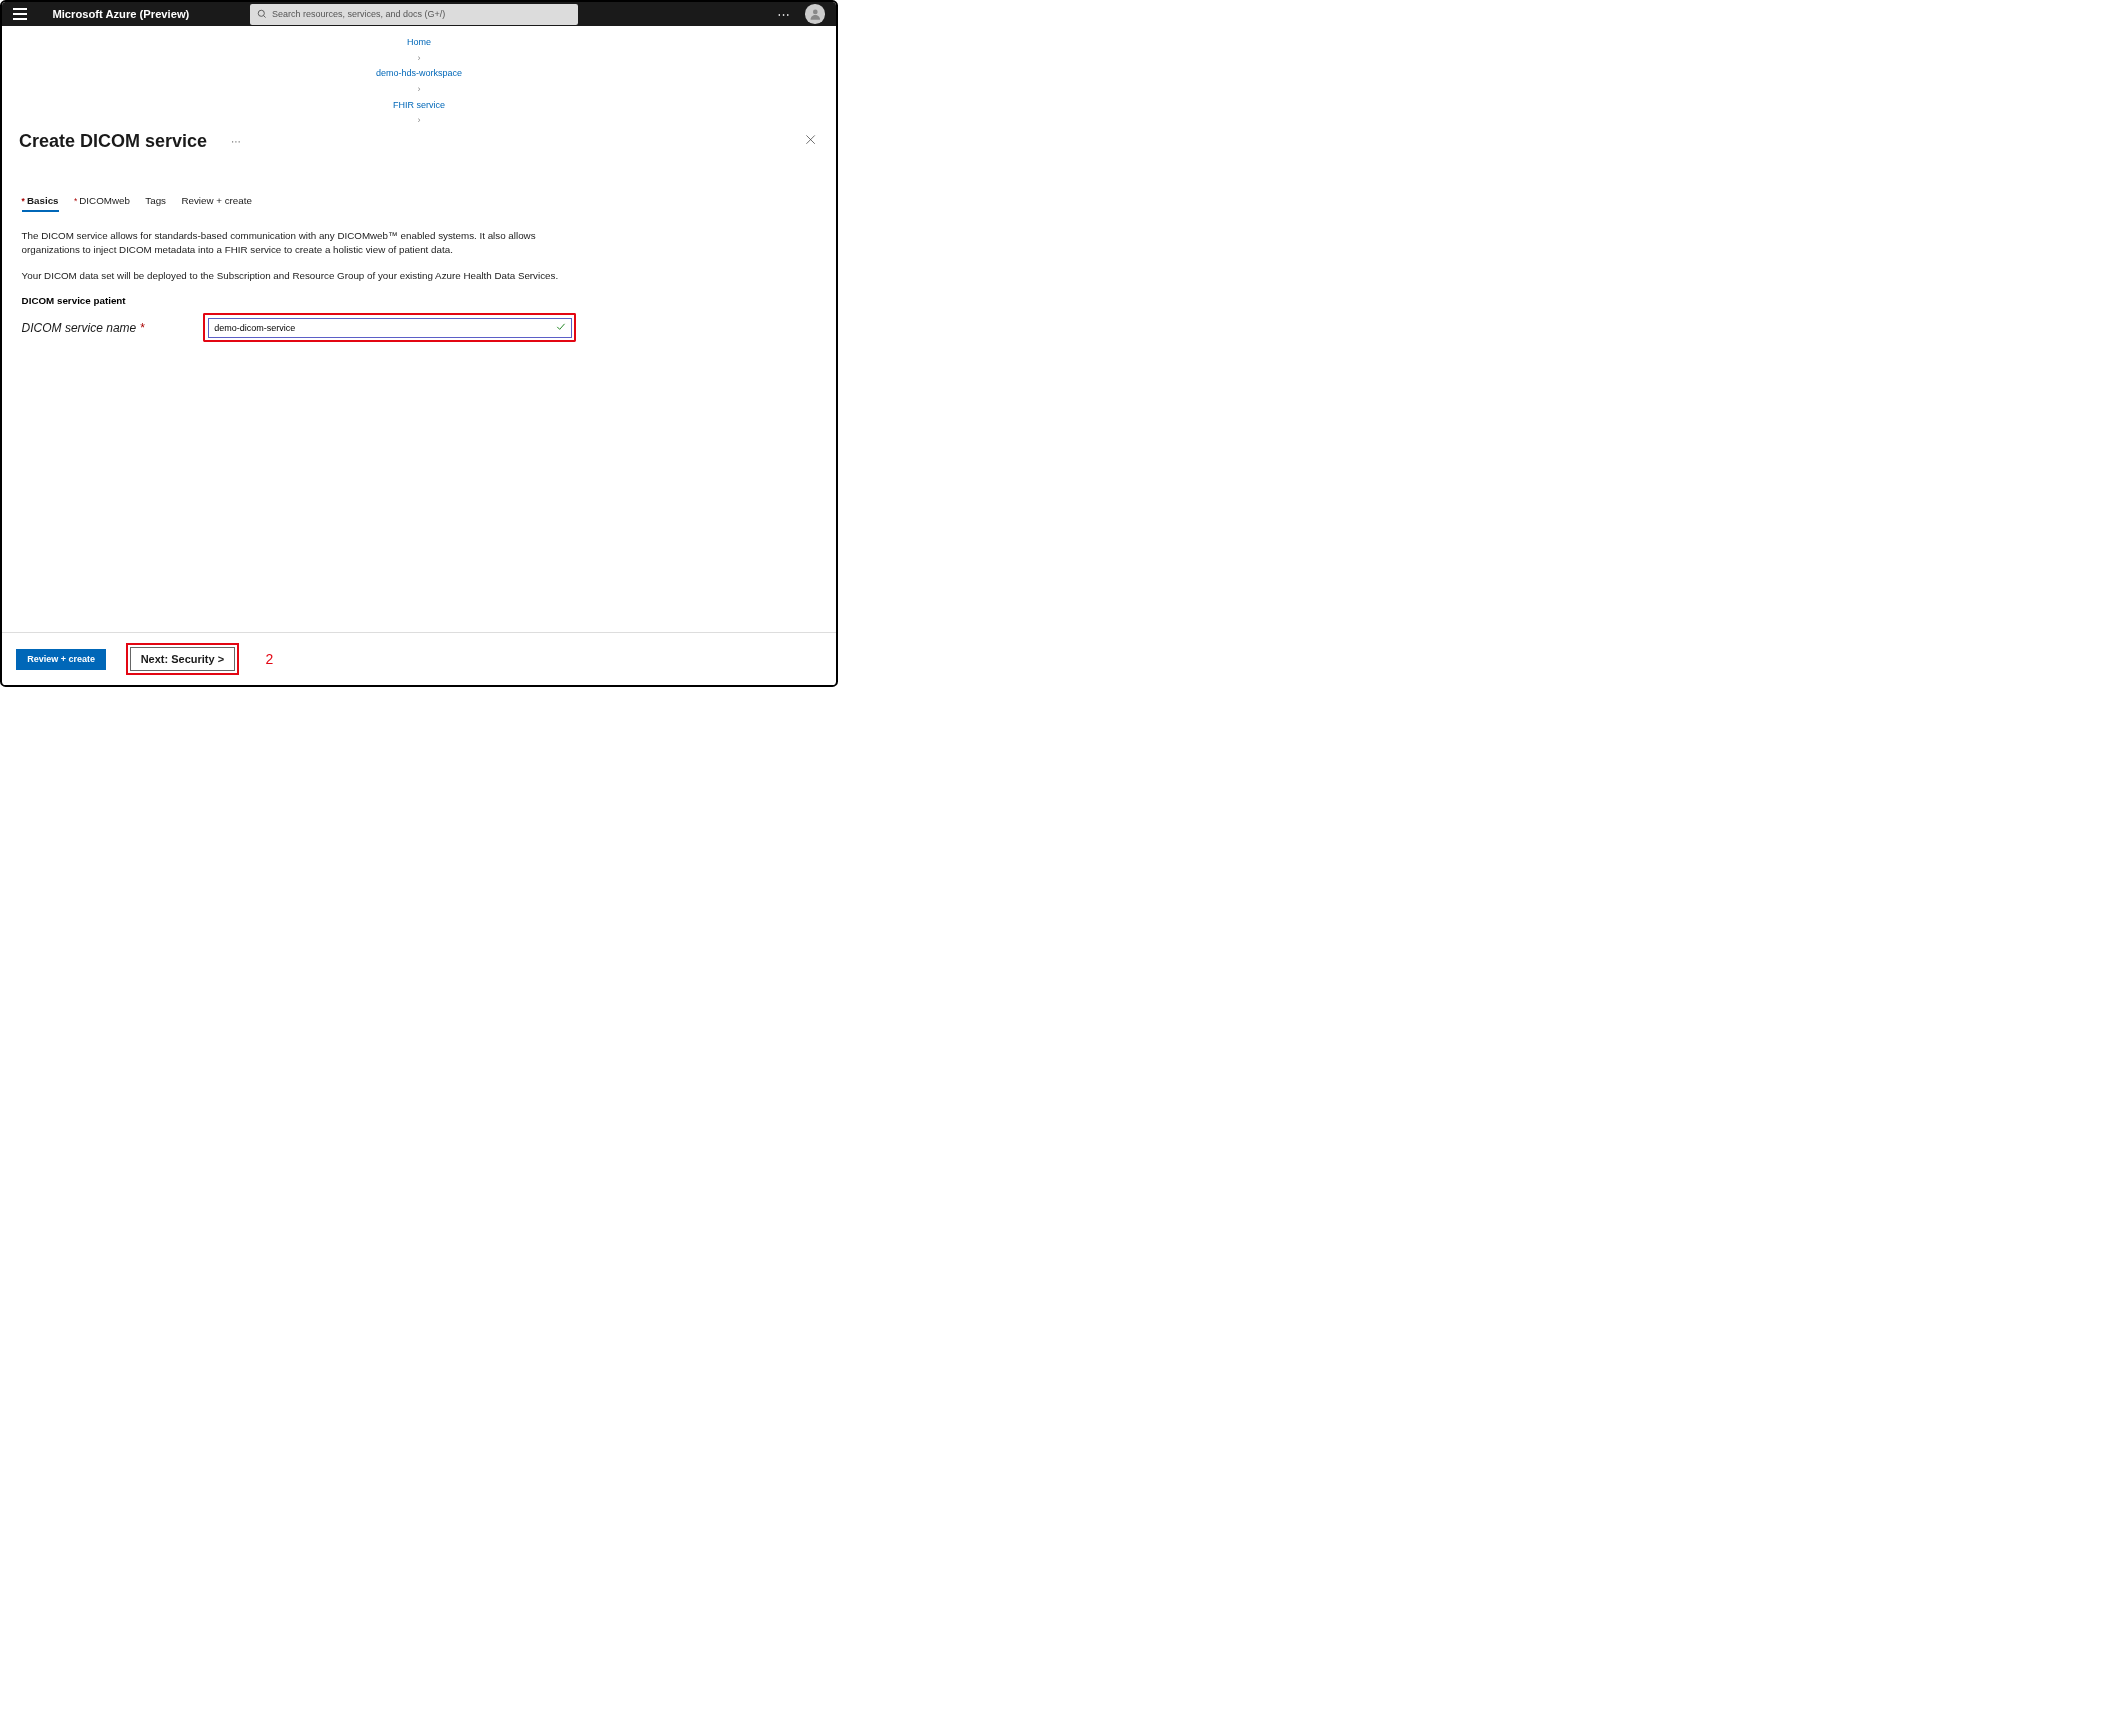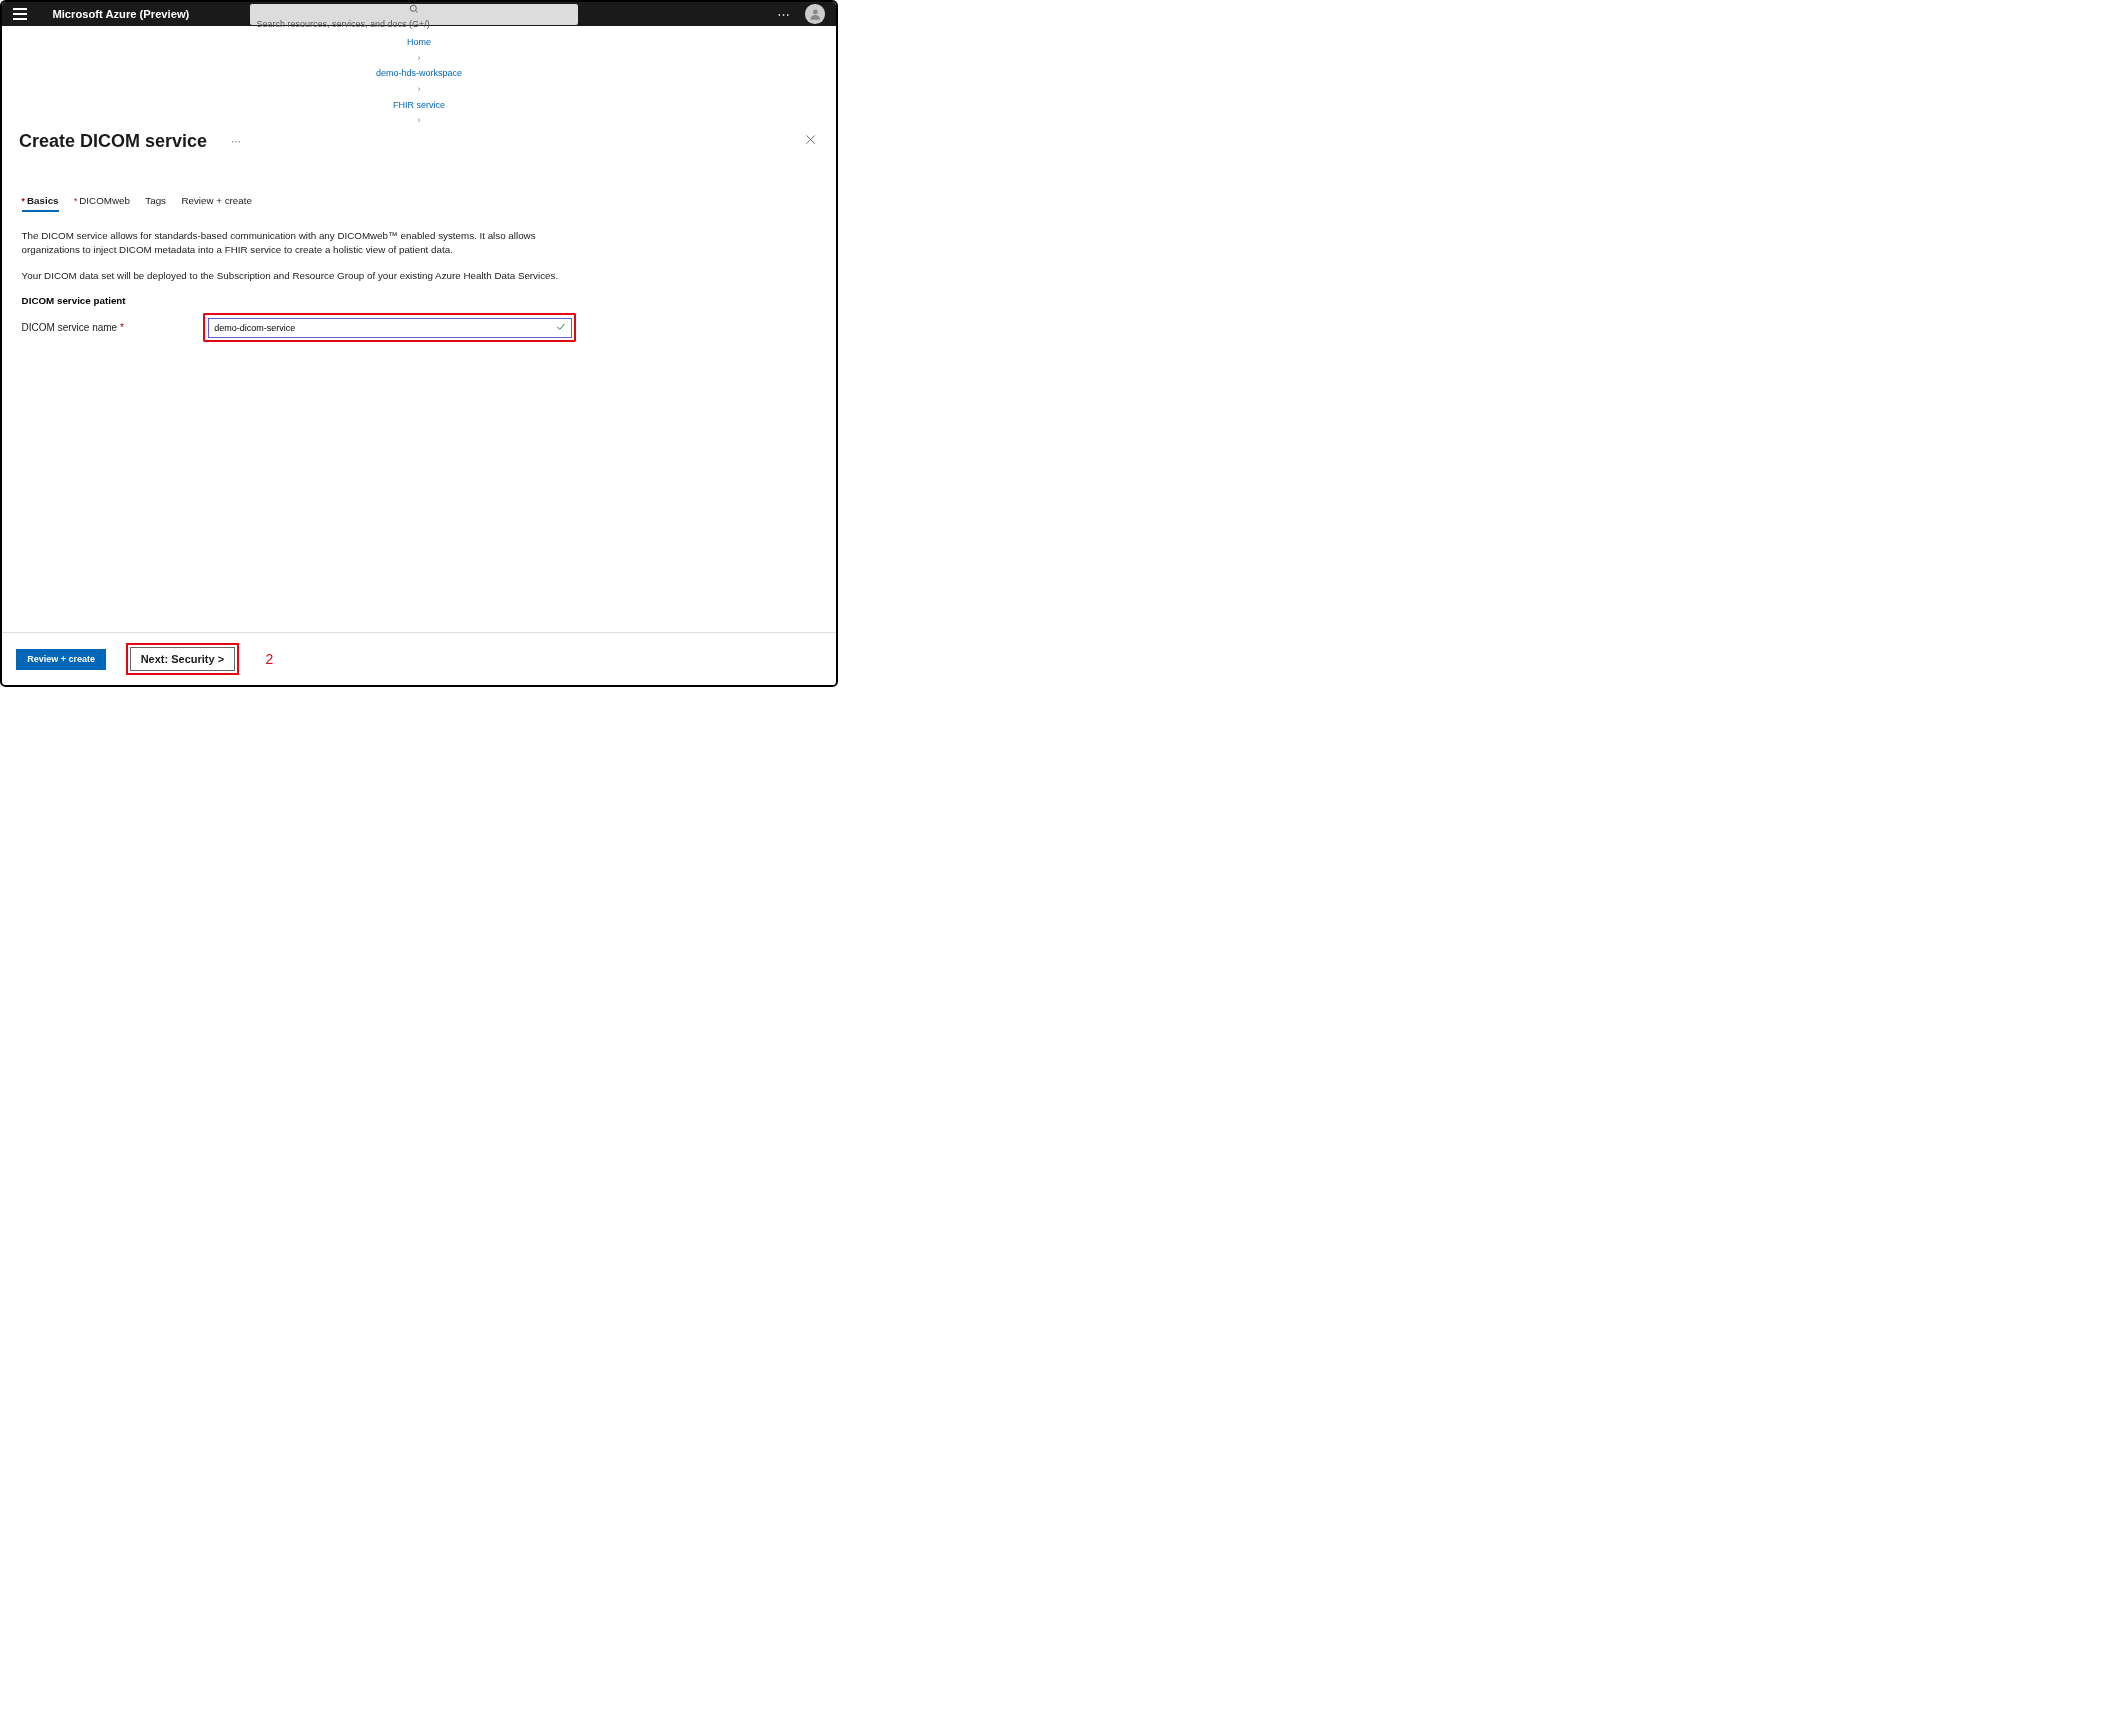--- a/index.html
+++ b/index.html
@@ -48,21 +48,20 @@
     .searchbox {
       background: #dcdcdc;
       border-radius: 2.1px;
       height: 21px;
       width: 328px;
       margin-left: 49px;
       display: flex;
       align-items: center;
       padding: 0 7px;
       gap: 5.6px;
-      flex-direction: column;
     }
     .searchbox svg {
       flex-shrink: 0;
     }
     .searchbox input {
       border: none;
       background: transparent;
       outline: none;
       font-size: 9px;
       color: #333;
@@ -183,23 +182,24 @@
       font-weight: 600;
       margin-top: 4.2px;
       margin-bottom: 7px;
     }
     .form-row {
       display: flex;
       align-items: center;
       position: relative;
     }
     .form-label {
-      font-size: 10px;
+      font-size: 12px;
       color: #1a1a1a;
       width: 182px;
+      font-style: italic;
     }
     .form-label .req {
       color: #a80000;
     }
     .input-annotation-wrap {
       position: relative;
       border: 2.8px solid #e30613;
       padding: 2.8px;
       border-radius: 1.4px;
     }

